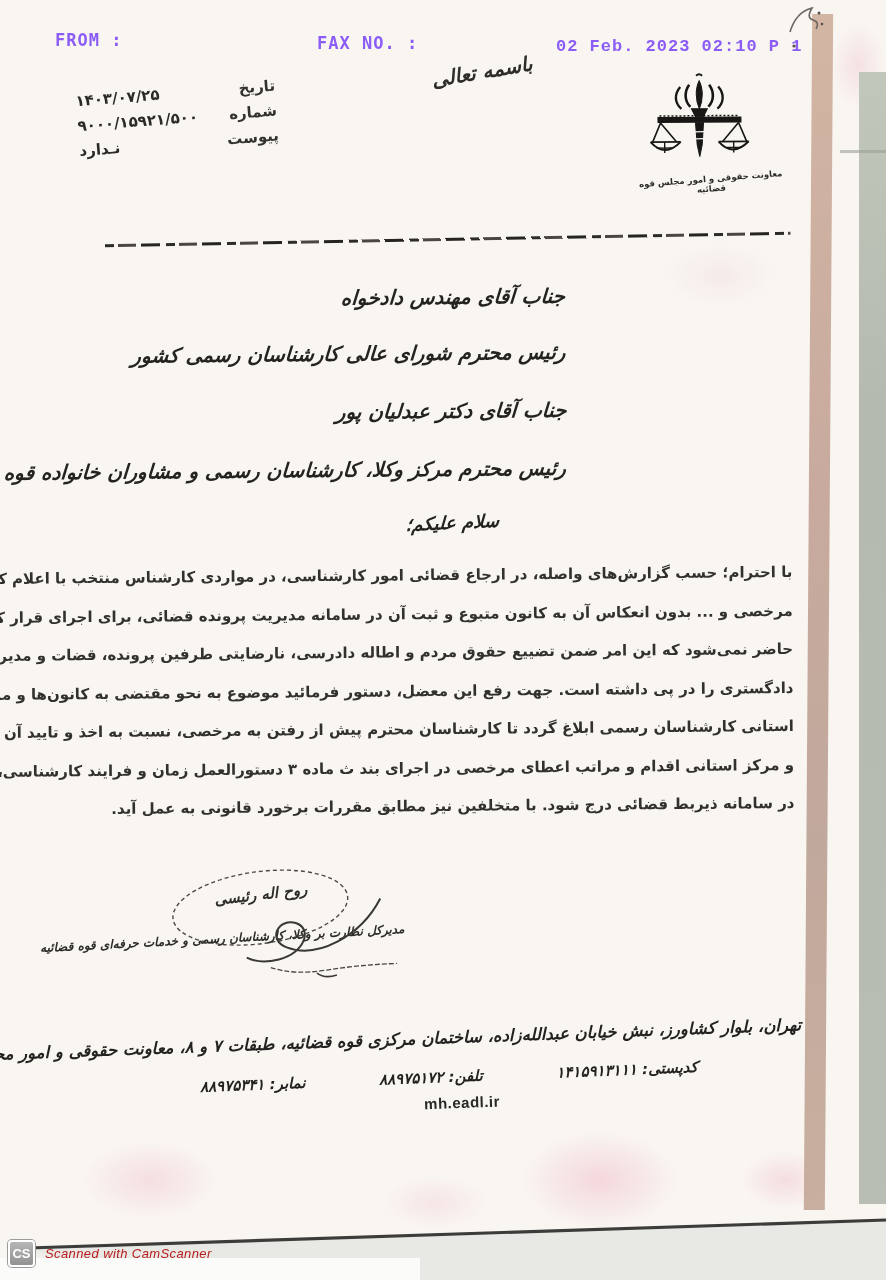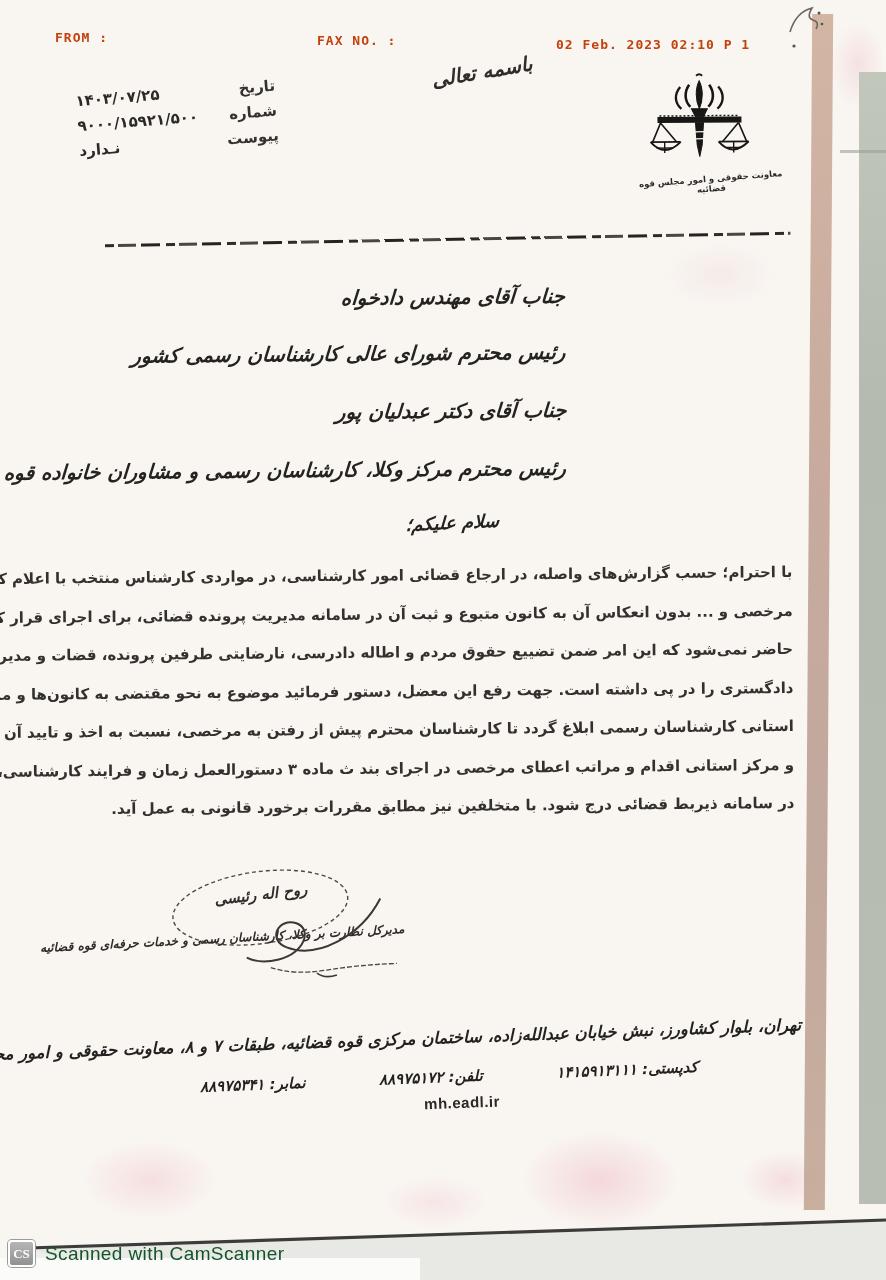--- a/index.html
+++ b/index.html
@@ -5,21 +5,21 @@
   html,body{margin:0;padding:0;}
   body{
     width:886px;height:1280px;position:relative;overflow:hidden;
     background:#f9f6f2;
     font-family:"DejaVu Sans",sans-serif;
   }
   .abs{position:absolute;}
   
   .fax{
     font-family:"DejaVu Sans Mono",monospace;
-    font-size:13px;font-weight:bold;color:#c2410c;letter-spacing:1px;
+    font-size:17px;font-weight:bold;color:#8b5cf6;letter-spacing:1px;
     white-space:nowrap;
     text-align:center;
   }
   
   .strip-tan{
     left:808px;top:14px;width:21px;height:1196px;
     background:linear-gradient(180deg,#cfae9b 0%,#c2a294 40%,#bba093 70%,#c3a795 100%);
     transform:rotate(0.4deg);opacity:.9;
   }
   .strip-gray{
@@ -104,43 +104,43 @@
     transform:rotate(-1.5deg);
   }
   
   .bottom-svg{left:0;top:1200px;width:886px;height:80px;}
   .cam{left:8px;top:1240px;display:flex;align-items:center;gap:10px;}
   .cs-badge{
     width:27px;height:27px;border-radius:4px;
     background:linear-gradient(180deg,#b9b9b9,#8e8e8e);
     box-shadow:inset 0 0 0 2px #ffffff, 0 0 0 1px #9b9b9b;
     display:flex;align-items:center;justify-content:center;
-    font-family:Liberation Serif, serif;font-size:13px;font-weight:bold;color:#fff;
+    font-family:Liberation Sans, sans-serif;font-size:13px;font-weight:bold;color:#fff;
   }
   .cam-text{
-    font-family:"Liberation Sans",sans-serif;font-size:19px;color:#14532d;letter-spacing:.4px;
+    font-family:"Liberation Sans",sans-serif;font-size:13px;color:#b91c1c;letter-spacing:.4px;font-style:italic;
   }
 </style>
 </head>
 <body>
 
 <div class="abs stain" style="left:80px;top:1140px;width:140px;height:80px;background:radial-gradient(closest-side,rgba(242,199,207,.5),rgba(242,199,207,0));"></div>
 <div class="abs stain" style="left:520px;top:1130px;width:160px;height:100px;background:radial-gradient(closest-side,rgba(240,190,200,.55),rgba(240,190,200,0));"></div>
 <div class="abs stain" style="left:740px;top:1150px;width:90px;height:60px;background:radial-gradient(closest-side,rgba(240,190,200,.45),rgba(240,190,200,0));"></div>
 <div class="abs stain" style="left:380px;top:1175px;width:110px;height:55px;background:radial-gradient(closest-side,rgba(242,205,212,.4),rgba(242,205,212,0));"></div>
 <div class="abs stain" style="left:660px;top:240px;width:120px;height:70px;background:radial-gradient(closest-side,rgba(238,214,216,.35),rgba(238,214,216,0));"></div>
 <div class="abs stain" style="left:830px;top:20px;width:56px;height:90px;background:radial-gradient(closest-side,rgba(240,205,210,.5),rgba(240,205,210,0));"></div>
 
 <div class="abs strip-tan"></div>
 <div class="abs strip-gray"></div>
 <div class="abs strip-gray-top"></div>
 
 <div class="abs fax" style="left:55px;top:30px;">FROM :</div>
 <div class="abs fax" style="left:317px;top:33px;">FAX NO. :</div>
-<div class="abs fax" style="left:556px;top:37px;">02 Feb. 2023 02:10 P 1</div>
+<div class="abs fax" style="left:556px;top:37px;font-family:Liberation Mono, monospace;">02 Feb. 2023 02:10 P 1</div>
 
 <svg class="abs" style="left:782px;top:2px;" width="48" height="50" viewBox="0 0 48 50">
   <path d="M8,30 Q14,10 30,6 Q24,16 31,18 Q38,20 34,27" fill="none" stroke="#6b6661" stroke-width="1.6"></path>
   <circle cx="37" cy="11" r="1.5" fill="#55504b"></circle>
   <circle cx="40" cy="22" r="1.3" fill="#55504b"></circle>
   <circle cx="12" cy="44" r="1.6" fill="#55504b"></circle>
 </svg>
 
 <div id="letter">
 

